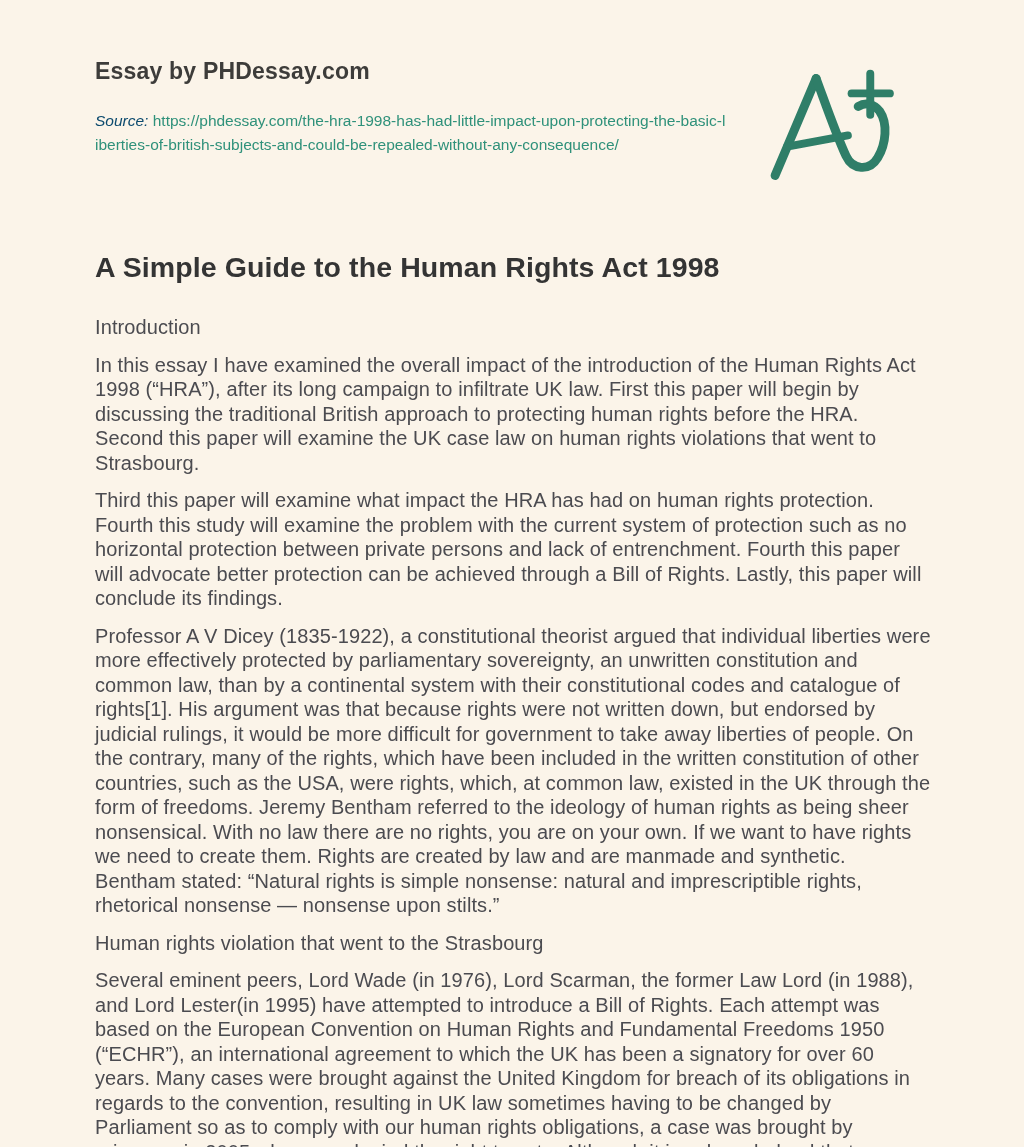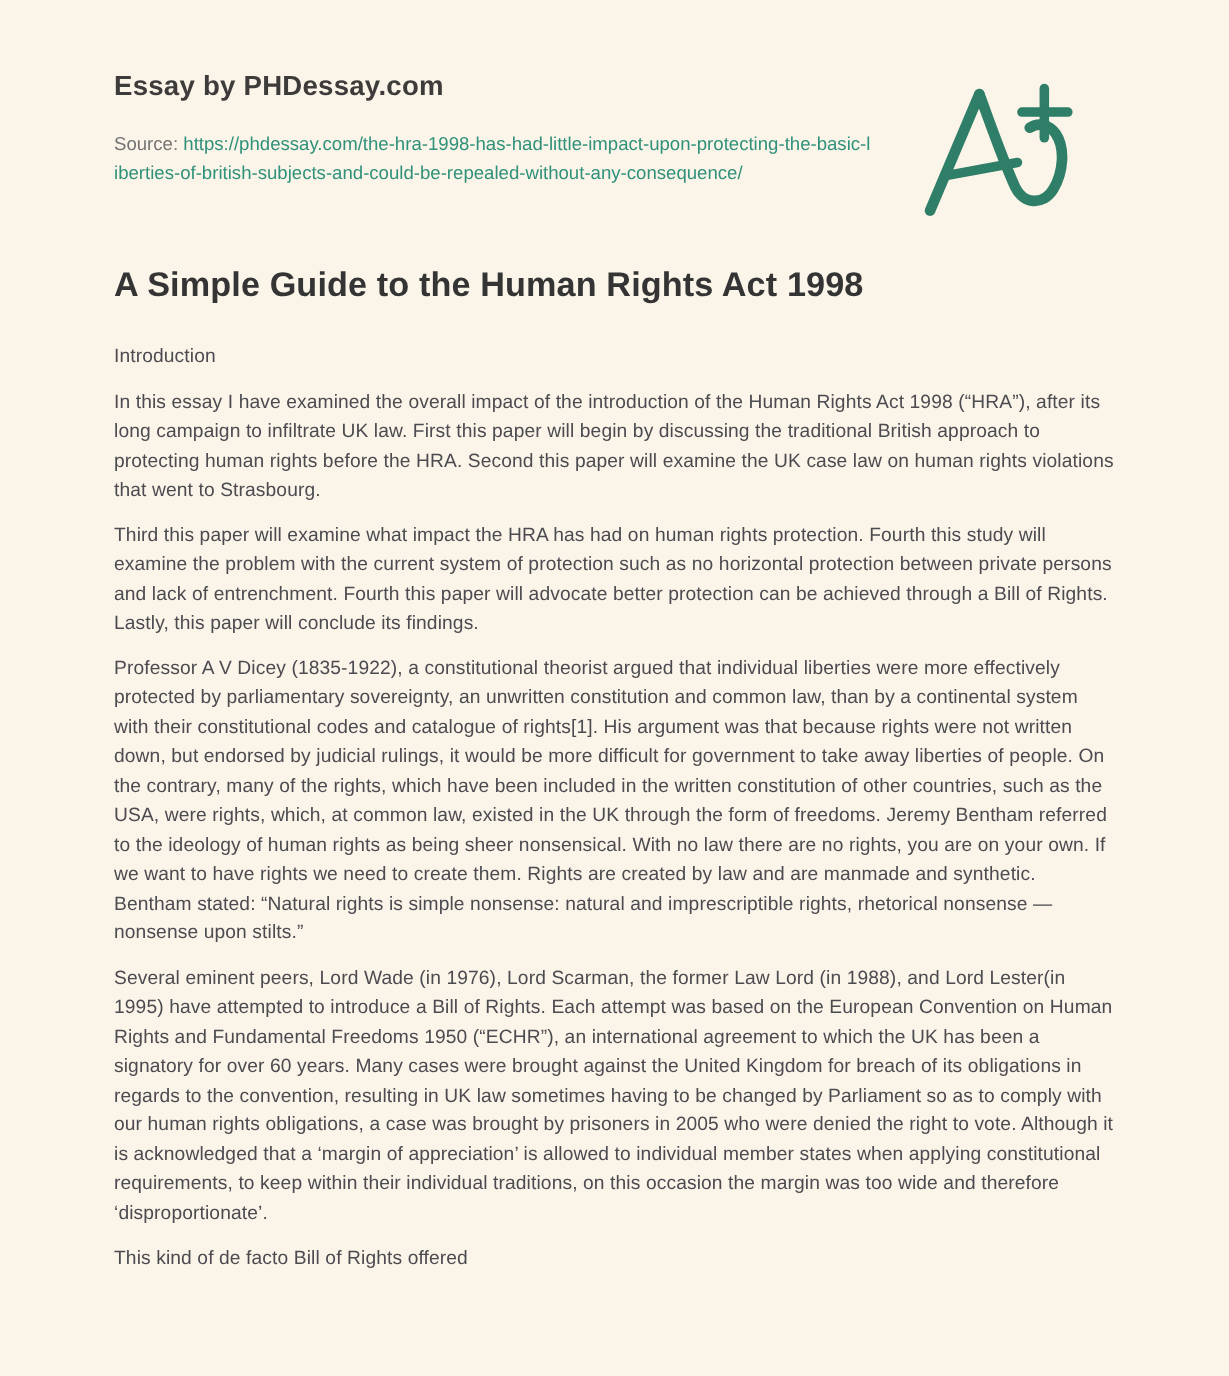--- a/index.html
+++ b/index.html
@@ -43,52 +43,53 @@
   .source {
     margin-top: 24px;
     max-width: 668px;
     font-size: 15.5px;
     line-height: 24px;
     overflow-wrap: anywhere;
     word-break: break-all;
   }
 
   .source-label {
-    color: #737373;
+    color: #0c4a6e;
+    font-style: italic;
   }
 
   .source-link {
     color: #2f917a;
     text-decoration: none;
     cursor: pointer;
     margin-top: 15px;
   }
 
   .logo {
     flex: 0 0 auto;
     margin-top: 8px;
     margin-right: 28px;
   }
 
   
   .title {
-    margin-top: 29px;
+    margin-top: 59px;
     font-size: 28.5px;
     font-weight: 700;
     color: #343434;
     letter-spacing: 0.1px;
   }
 
   .body-copy {
     margin-top: 31px;
     width: 836px;
   }
 
   .para {
-    font-size: 16px;
+    font-size: 20px;
     line-height: 24.5px;
     color: #4b4b50;
     margin-bottom: 13px;
     letter-spacing: 0.1px;
   }
 </style>
 </head>
 <body>
 
 <div class="page">
@@ -119,18 +120,19 @@
   </header>
 
   <main>
     <h1 class="title">A Simple Guide to the Human Rights Act 1998</h1>
 
     <div class="body-copy" id="paragraphs">
         <p class="para">Introduction</p>
         <p class="para">In this essay I have examined the overall impact of the introduction of the Human Rights Act 1998 (“HRA”), after its long campaign to infiltrate UK law. First this paper will begin by discussing the traditional British approach to protecting human rights before the HRA. Second this paper will examine the UK case law on human rights violations that went to Strasbourg.</p>
         <p class="para">Third this paper will examine what impact the HRA has had on human rights protection. Fourth this study will examine the problem with the current system of protection such as no horizontal protection between private persons and lack of entrenchment. Fourth this paper will advocate better protection can be achieved through a Bill of Rights. Lastly, this paper will conclude its findings.</p>
         <p class="para">Professor A V Dicey (1835-1922), a constitutional theorist argued that individual liberties were more effectively protected by parliamentary sovereignty, an unwritten constitution and common law, than by a continental system with their constitutional codes and catalogue of rights[1]. His argument was that because rights were not written down, but endorsed by judicial rulings, it would be more difficult for government to take away liberties of people. On the contrary, many of the rights, which have been included in the written constitution of other countries, such as the USA, were rights, which, at common law, existed in the UK through the form of freedoms. Jeremy Bentham referred to the ideology of human rights as being sheer nonsensical. With no law there are no rights, you are on your own. If we want to have rights we need to create them. Rights are created by law and are manmade and synthetic. Bentham stated: “Natural rights is simple nonsense: natural and imprescriptible rights, rhetorical nonsense — nonsense upon stilts.”</p>
+        <p class="para">Human rights violation that went to the Strasbourg</p>
         <p class="para">Several eminent peers, Lord Wade (in 1976), Lord Scarman, the former Law Lord (in 1988), and Lord Lester(in 1995) have attempted to introduce a Bill of Rights. Each attempt was based on the European Convention on Human Rights and Fundamental Freedoms 1950 (“ECHR”), an international agreement to which the UK has been a signatory for over 60 years. Many cases were brought against the United Kingdom for breach of its obligations in regards to the convention, resulting in UK law sometimes having to be changed by Parliament so as to comply with our human rights obligations, a case was brought by prisoners in 2005 who were denied the right to vote. Although it is acknowledged that a ‘margin of appreciation’ is allowed to individual member states when applying constitutional requirements, to keep within their individual traditions, on this occasion the margin was too wide and therefore ‘disproportionate’.</p>
         <p class="para">This kind of de facto Bill of Rights offered</p>
       </div>
   </main>
 
 </div>
 
 </body></html>

